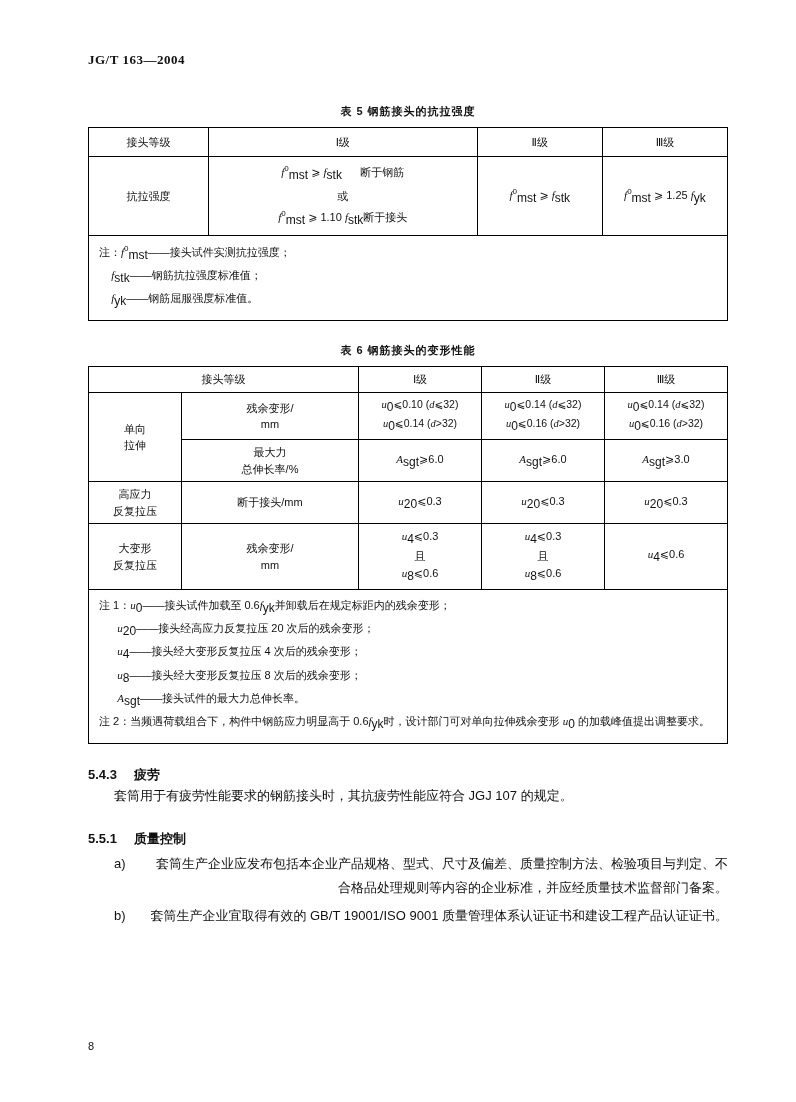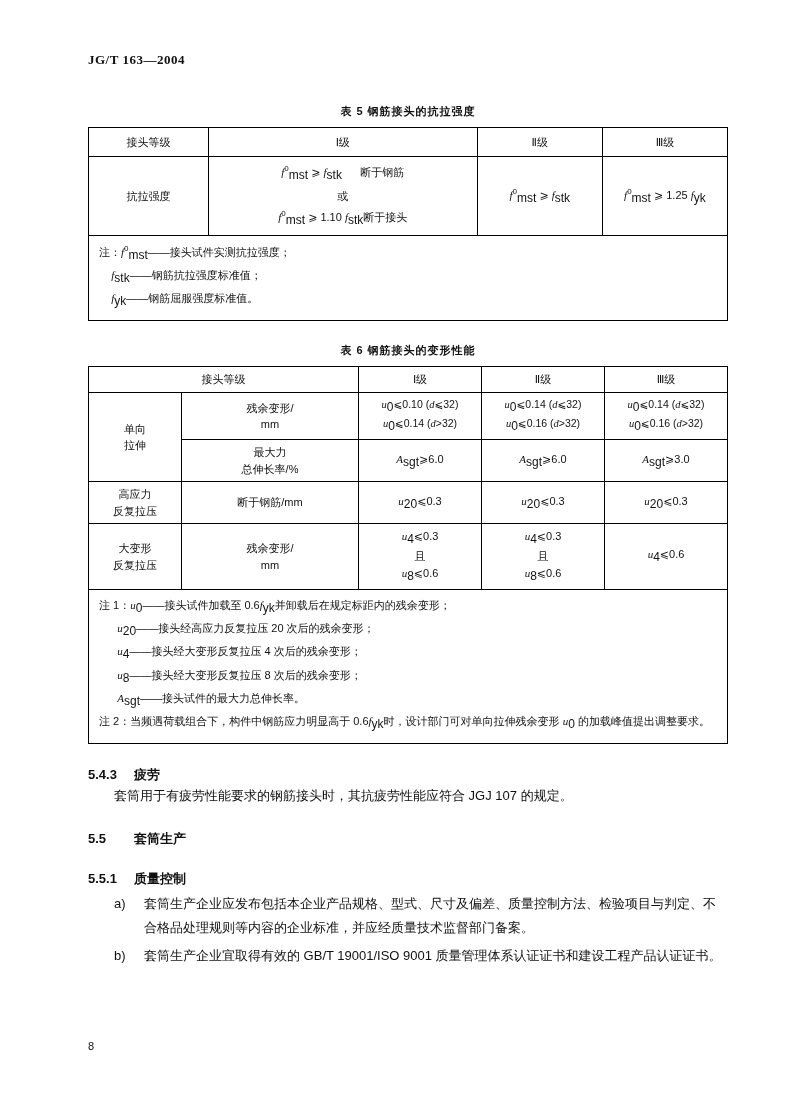--- a/index.html
+++ b/index.html
@@ -102,21 +102,21 @@
   }
   .list-item {
     margin-top: 4px;
     font-size: 13px;
     line-height: 1.85;
     font-family: "Liberation Sans", sans-serif;
     display: flex;
     padding-left: 26px;
   }
   .list-item .marker { width: 30px; flex: 0 0 30px; }
-  .list-item .txt { flex: 1; }
+  .list-item .txt { flex: 1; text-align: right; }
   .pageno {
     position: absolute;
     left: 88px;
     top: 1040px;
     font-size: 11px;
     font-family: "Liberation Sans", sans-serif;
   }
   .t5 td { height: 20px; }
   .narrow { font-size: 10.5px; }
 </style>
@@ -189,21 +189,21 @@
 
       <tr>
         <td>最大力<br>总伸长率/%</td>
         <td><i class="v">A</i><sub>sgt</sub>⩾6.0</td>
         <td><i class="v">A</i><sub>sgt</sub>⩾6.0</td>
         <td><i class="v">A</i><sub>sgt</sub>⩾3.0</td>
       </tr>
 
       <tr>
         <td>高应力<br>反复拉压</td>
-        <td>断于钢筋/mm</td>
+        <td>断于接头/mm</td>
         <td><i class="v">u</i><sub>20</sub>⩽0.3</td>
         <td><i class="v">u</i><sub>20</sub>⩽0.3</td>
         <td><i class="v">u</i><sub>20</sub>⩽0.3</td>
       </tr>
 
       <tr>
         <td>大变形<br>反复拉压</td>
         <td>残余变形/<br>mm</td>
         <td class="cellstack">
           <div><i class="v">u</i><sub>4</sub>⩽0.3</div>
@@ -229,23 +229,20 @@
         </td>
       </tr>
     </tbody>
       </table>
 
     <div class="sec">
       <span class="num">5.4.3</span><span>疲劳</span>
     </div>
     <div class="para">套筒用于有疲劳性能要求的钢筋接头时，其抗疲劳性能应符合 JGJ 107 的规定。</div>
 
-    <div class="sec">
-      <span class="num">5.5</span><span>套筒生产</span>
-    </div>
 
     <div class="sec">
       <span class="num">5.5.1</span><span>质量控制</span>
     </div>
 
     <div class="list-item">
       <span class="marker">a)</span>
       <span class="txt">套筒生产企业应发布包括本企业产品规格、型式、尺寸及偏差、质量控制方法、检验项目与判定、不合格品处理规则等内容的企业标准，并应经质量技术监督部门备案。</span>
     </div>
     <div class="list-item">

